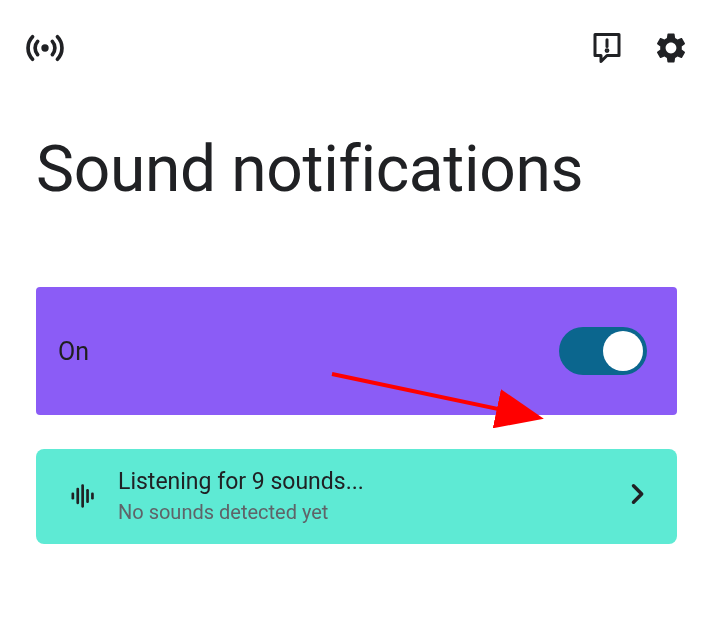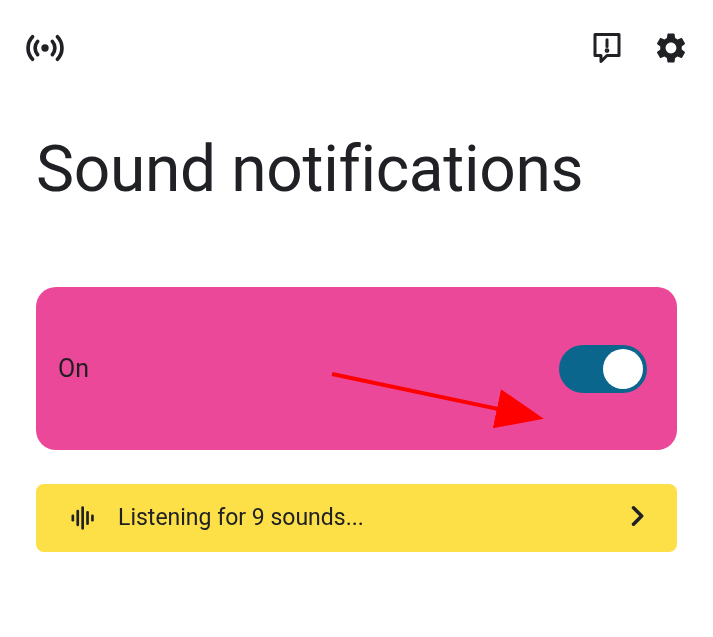--- a/index.html
+++ b/index.html
@@ -38,23 +38,23 @@
     }
     .title {
       font-size: 64px;
       font-weight: 400;
       color: #202124;
       padding: 60px 36px 20px 36px;
       letter-spacing: -0.3px;
     }
     .toggle-card {
       margin: 60px 36px 0 36px;
-      background: #ec4899;
-      border-radius: 20px;
-      height: 163px;
+      background: #8b5cf6;
+      border-radius: 4px;
+      height: 128px;
       display: flex;
       align-items: center;
       justify-content: space-between;
       padding: 0 30px 0 22px;
     }
     .toggle-label {
       font-size: 25px;
       font-weight: 400;
       color: #1f1f1f;
     }
@@ -70,21 +70,21 @@
       position: absolute;
       right: 4px;
       top: 4px;
       width: 40px;
       height: 40px;
       background: #ffffff;
       border-radius: 50%;
     }
     .list-item {
       margin: 34px 36px 0 36px;
-      background: #fde047;
+      background: #5eead4;
       border-radius: 8px;
       display: flex;
       align-items: center;
       padding: 18px 16px 18px 32px;
       cursor: pointer;
     }
     .list-icon {
       width: 40px;
       display: flex;
       align-items: center;
@@ -165,20 +165,21 @@
     <svg width="28" height="28" viewBox="0 0 24 24" fill="currentColor">
       <rect x="3" y="9" width="2.3" height="6" rx="1"></rect>
       <rect x="7.2" y="5" width="2.3" height="14" rx="1"></rect>
       <rect x="11.4" y="2" width="2.3" height="20" rx="1"></rect>
       <rect x="15.6" y="6" width="2.3" height="12" rx="1"></rect>
       <rect x="19.8" y="9" width="2.3" height="6" rx="1"></rect>
     </svg>
   </span>
   <div class="list-texts">
     <div class="list-title">Listening for 9 sounds...</div>
+    <div class="list-subtitle">No sounds detected yet</div>
   </div>
   <span class="list-chevron">
     <svg width="28" height="28" viewBox="0 0 24 24" fill="none" stroke="currentColor" stroke-width="3" stroke-linecap="round" stroke-linejoin="round">
       <polyline points="9 5 16 12 9 19"></polyline>
     </svg>
   </span>
 </div>
 
 <svg class="arrow-overlay" width="230" height="70">
   <defs>

